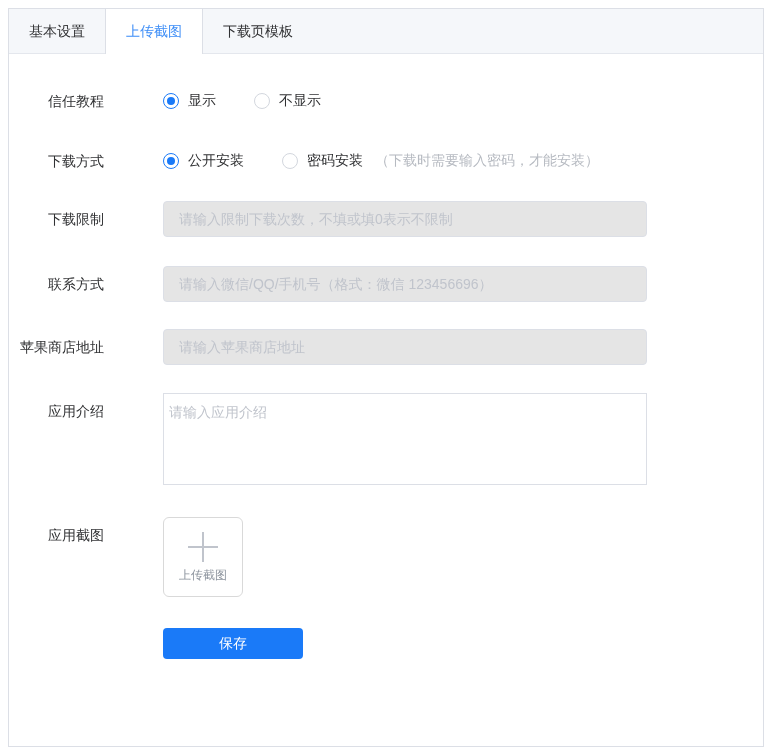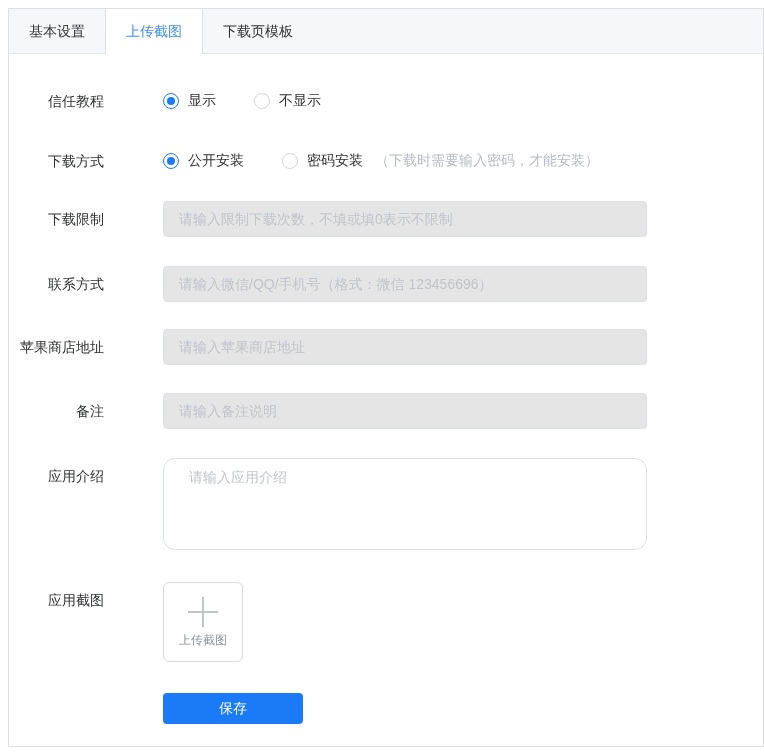--- a/index.html
+++ b/index.html
@@ -44,21 +44,21 @@
   .form-row.top .flabel { margin-top:8px; }
   .control { display:flex; align-items:center; }
   .text-input {
     width:484px; height:36px; box-sizing:border-box;
     border:1px solid #dcdfe6; border-radius:4px; padding:0 15px;
     font-size:14px; color:#606266; outline:none; background:#e5e5e5;
     font-family:"Liberation Sans", sans-serif;
   }
   textarea.area-input {
     width:484px; height:92px; box-sizing:border-box;
-    border:1px solid #dcdfe6; border-radius:12px; padding:8px 25px;
+    border:1px solid #dcdfe6; border-radius:0; padding:8px 5px;
     font-size:14px; color:#606266; outline:none; resize:none;
     font-family:"Liberation Sans", sans-serif; line-height:20px;
   }
   .text-input::placeholder, .area-input::placeholder { color:#c0c4cc; }
   
   .radio-item { display:flex; align-items:center; margin-right:38px; cursor:pointer; }
   .radio-circle {
     width:16px; height:16px; box-sizing:border-box; border-radius:50%;
     border:1px solid #d3d7de; background:#fff; margin-right:9px; position:relative;
   }
@@ -148,26 +148,20 @@
       </div>
     </div>
 
     <div class="form-row r5">
       <div class="flabel">苹果商店地址</div>
       <div class="control">
         <input class="text-input" type="text" placeholder="请输入苹果商店地址" style="">
       </div>
     </div>
 
-    <div class="form-row r6">
-      <div class="flabel">备注</div>
-      <div class="control">
-        <input class="text-input" type="text" placeholder="请输入备注说明" style="">
-      </div>
-    </div>
 
     <div class="form-row top r7">
       <div class="flabel">应用介绍</div>
       <div class="control">
         <textarea class="area-input" placeholder="请输入应用介绍" style=""></textarea>
       </div>
     </div>
 
     <div class="form-row top r8">
       <div class="flabel">应用截图</div>

